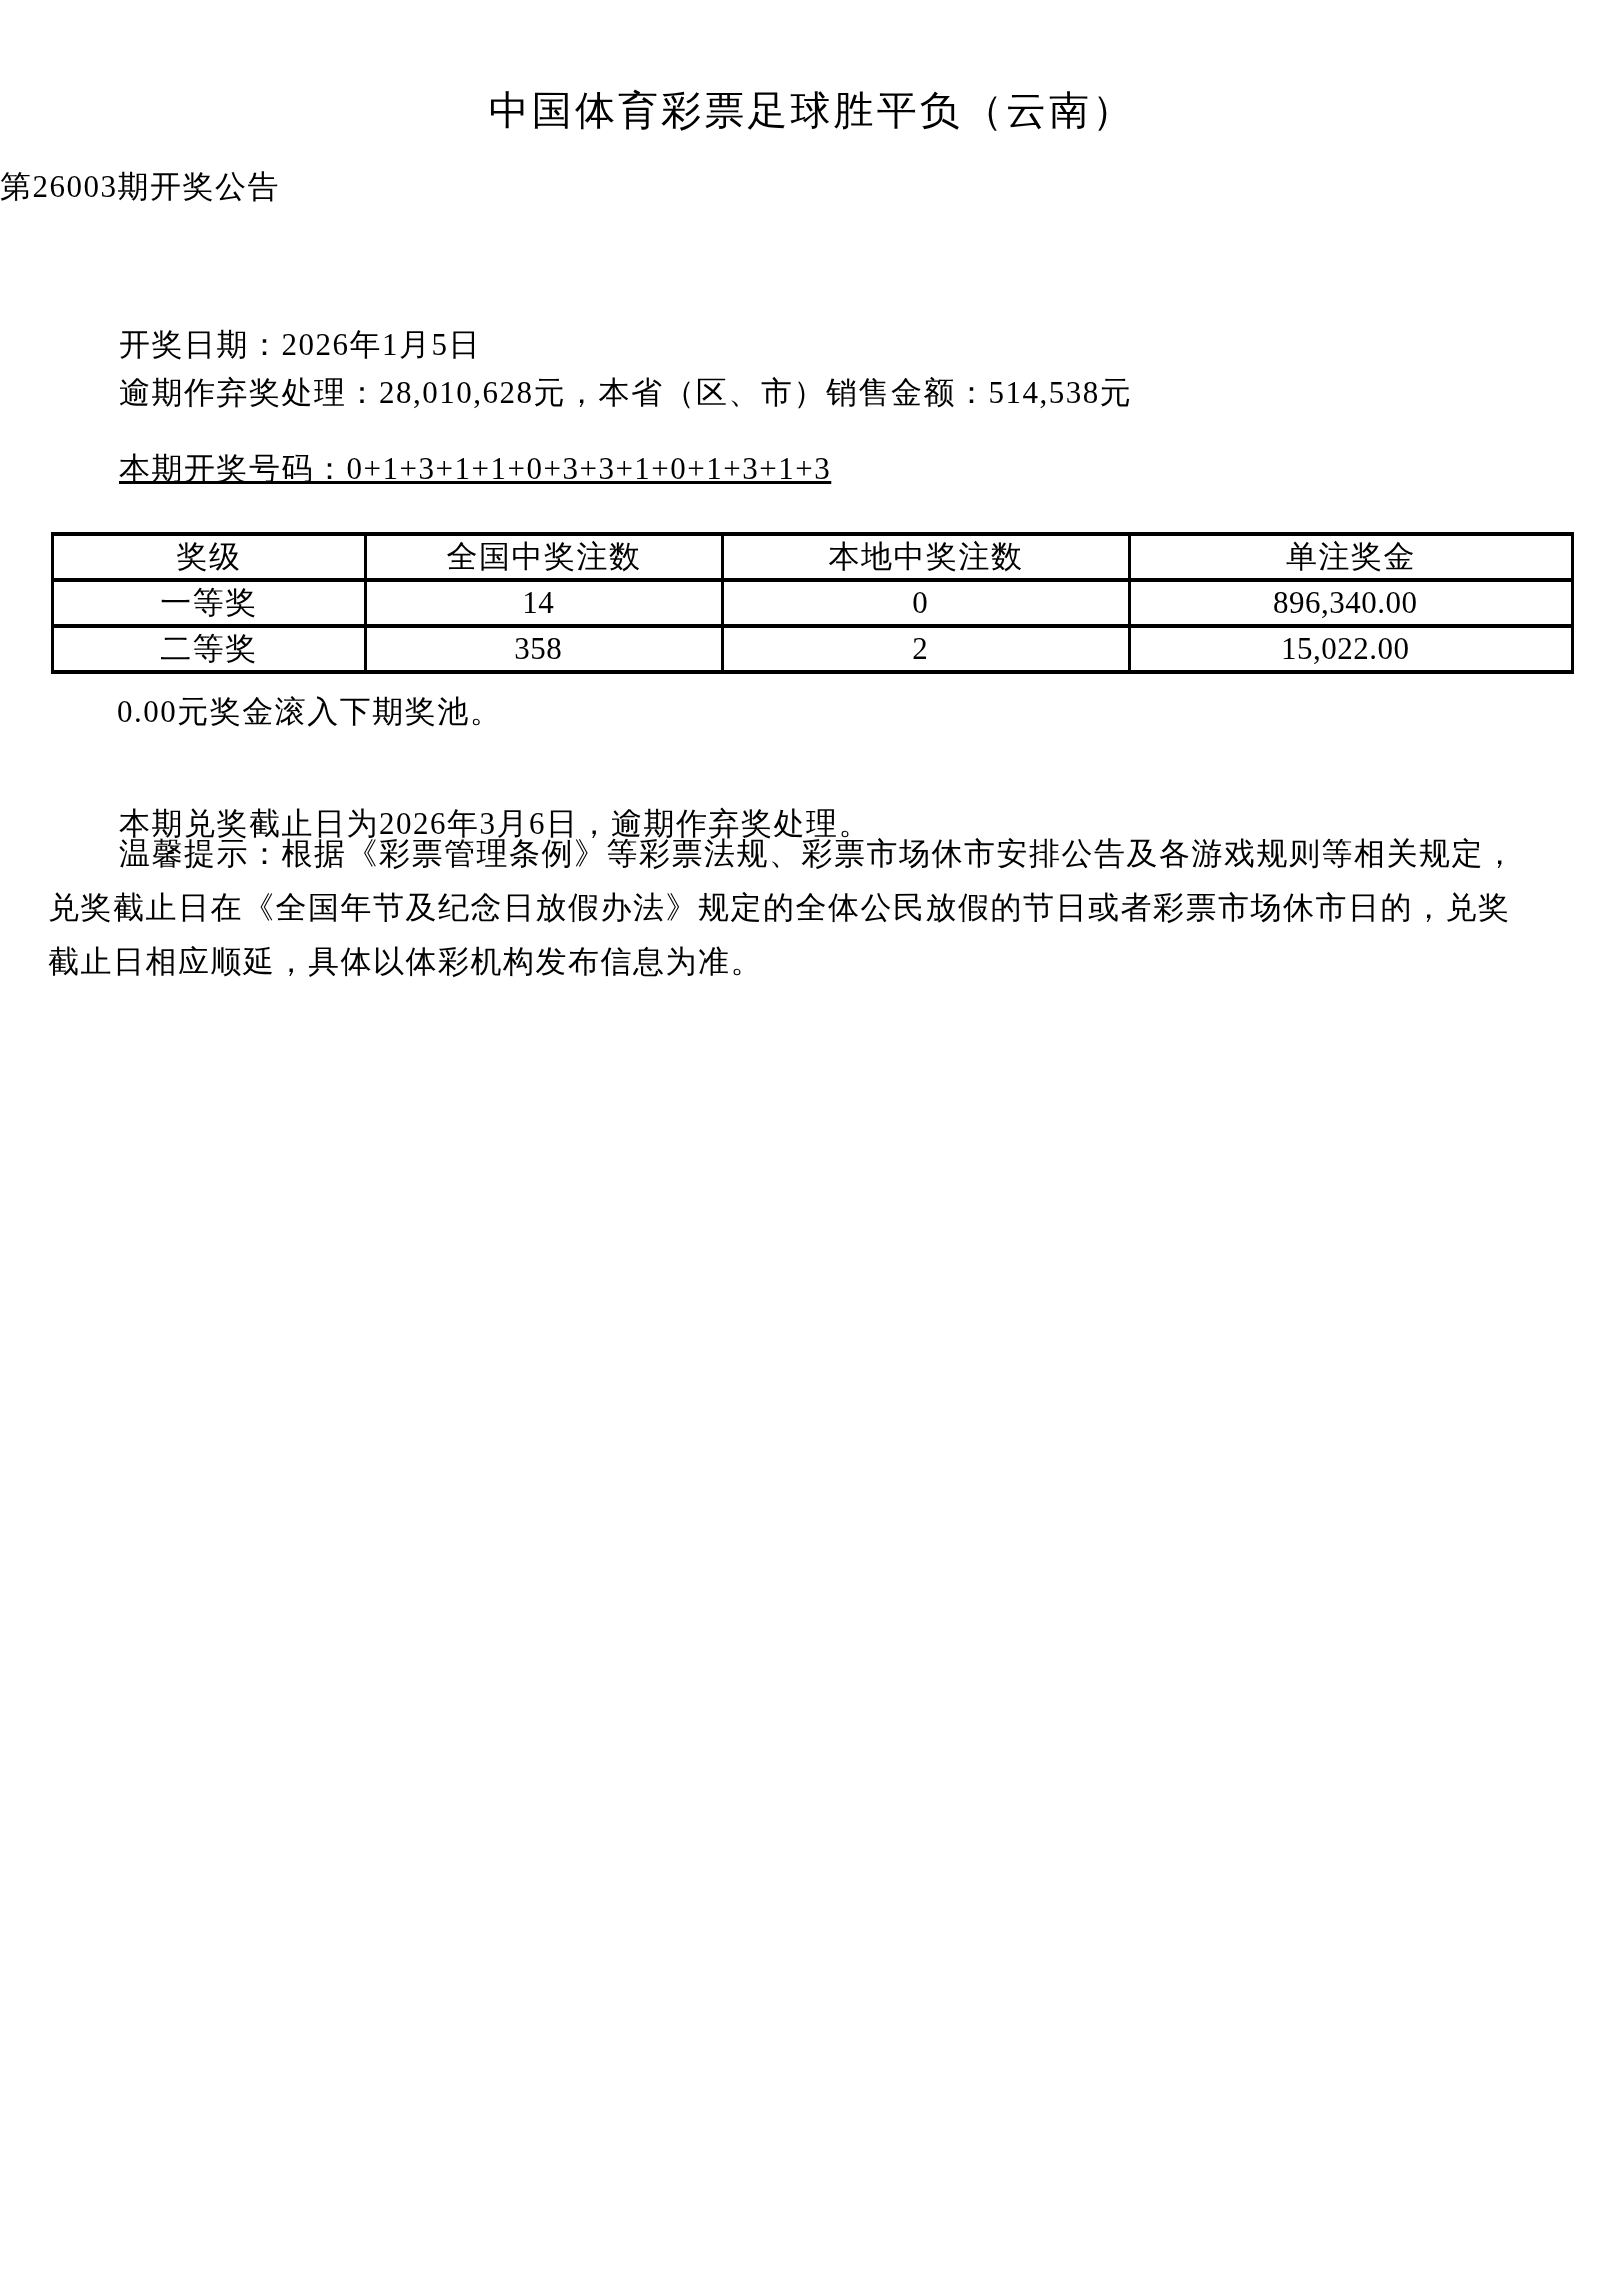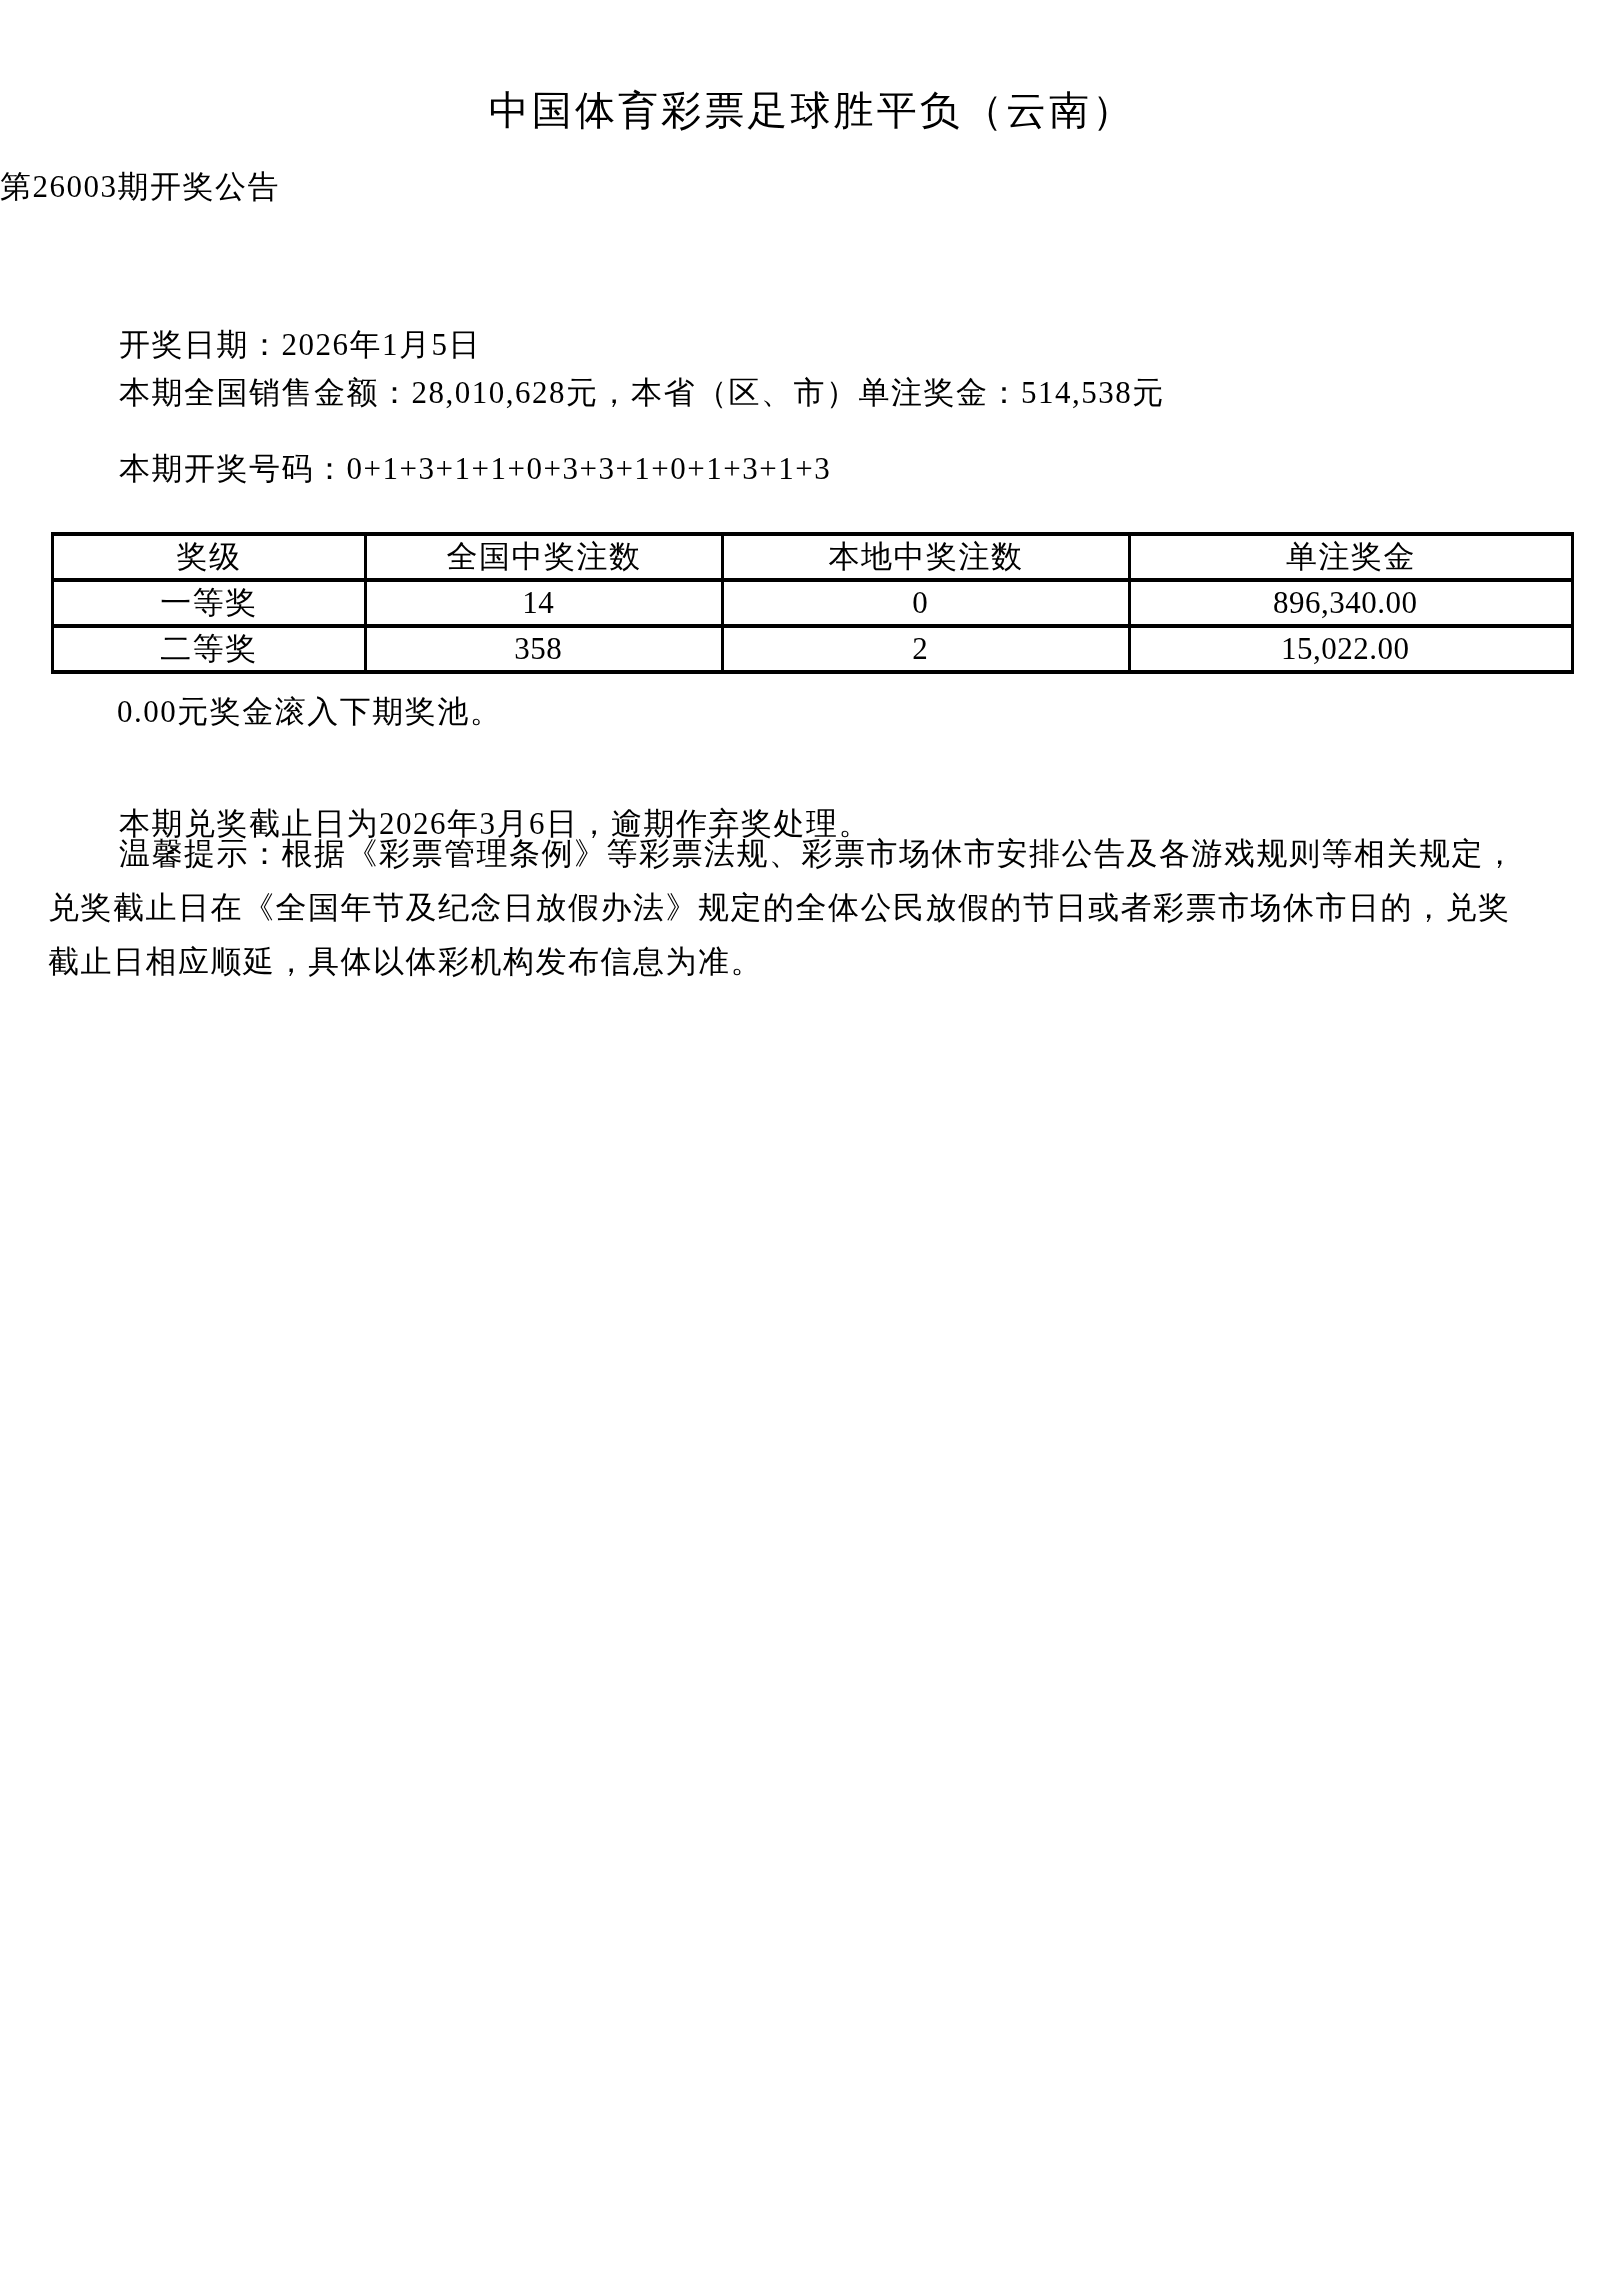--- a/index.html
+++ b/index.html
@@ -40,21 +40,21 @@
   .bodyline {
     position: absolute;
     left: 119px;
     font-size: 31px;
     letter-spacing: 1.5px;
     line-height: 37px;
     white-space: nowrap;
   }
   .line-draw-date { top: 295px; margin-top: 31px; }
   .line-sales     { top: 374px; }
-  .line-numbers   { top: 450px; }
+  .line-numbers   { top: 450px; text-decoration: underline; }
   .line-rollover  { top: 693px; left: 117px; }
   .line-deadline  { top: 769px; margin-top: 36px; }
 
   table.prize-table {
     position: absolute;
     top: 532px;
     left: 51px;
     width: 1519px;
     border-collapse: collapse;
     table-layout: fixed;
@@ -98,21 +98,21 @@
 <body>
 
 <div class="page">
 
   <div class="title">中国体育彩票足球胜平负（云南）</div>
 
   <div class="subtitle">第26003期开奖公告</div>
 
   <div class="bodyline line-draw-date">开奖日期：2026年1月5日</div>
 
-  <div class="bodyline line-sales">本期全国销售金额：28,010,628元，本省（区、市）单注奖金：514,538元</div>
+  <div class="bodyline line-sales">逾期作弃奖处理：28,010,628元，本省（区、市）销售金额：514,538元</div>
 
   <div class="bodyline line-numbers">本期开奖号码：0+1+3+1+1+0+3+3+1+0+1+3+1+3</div>
 
   <table class="prize-table">
     <colgroup>
       <col style="width:313px">
       <col style="width:357px">
       <col style="width:407px">
       <col style="width:443px">
     </colgroup>

